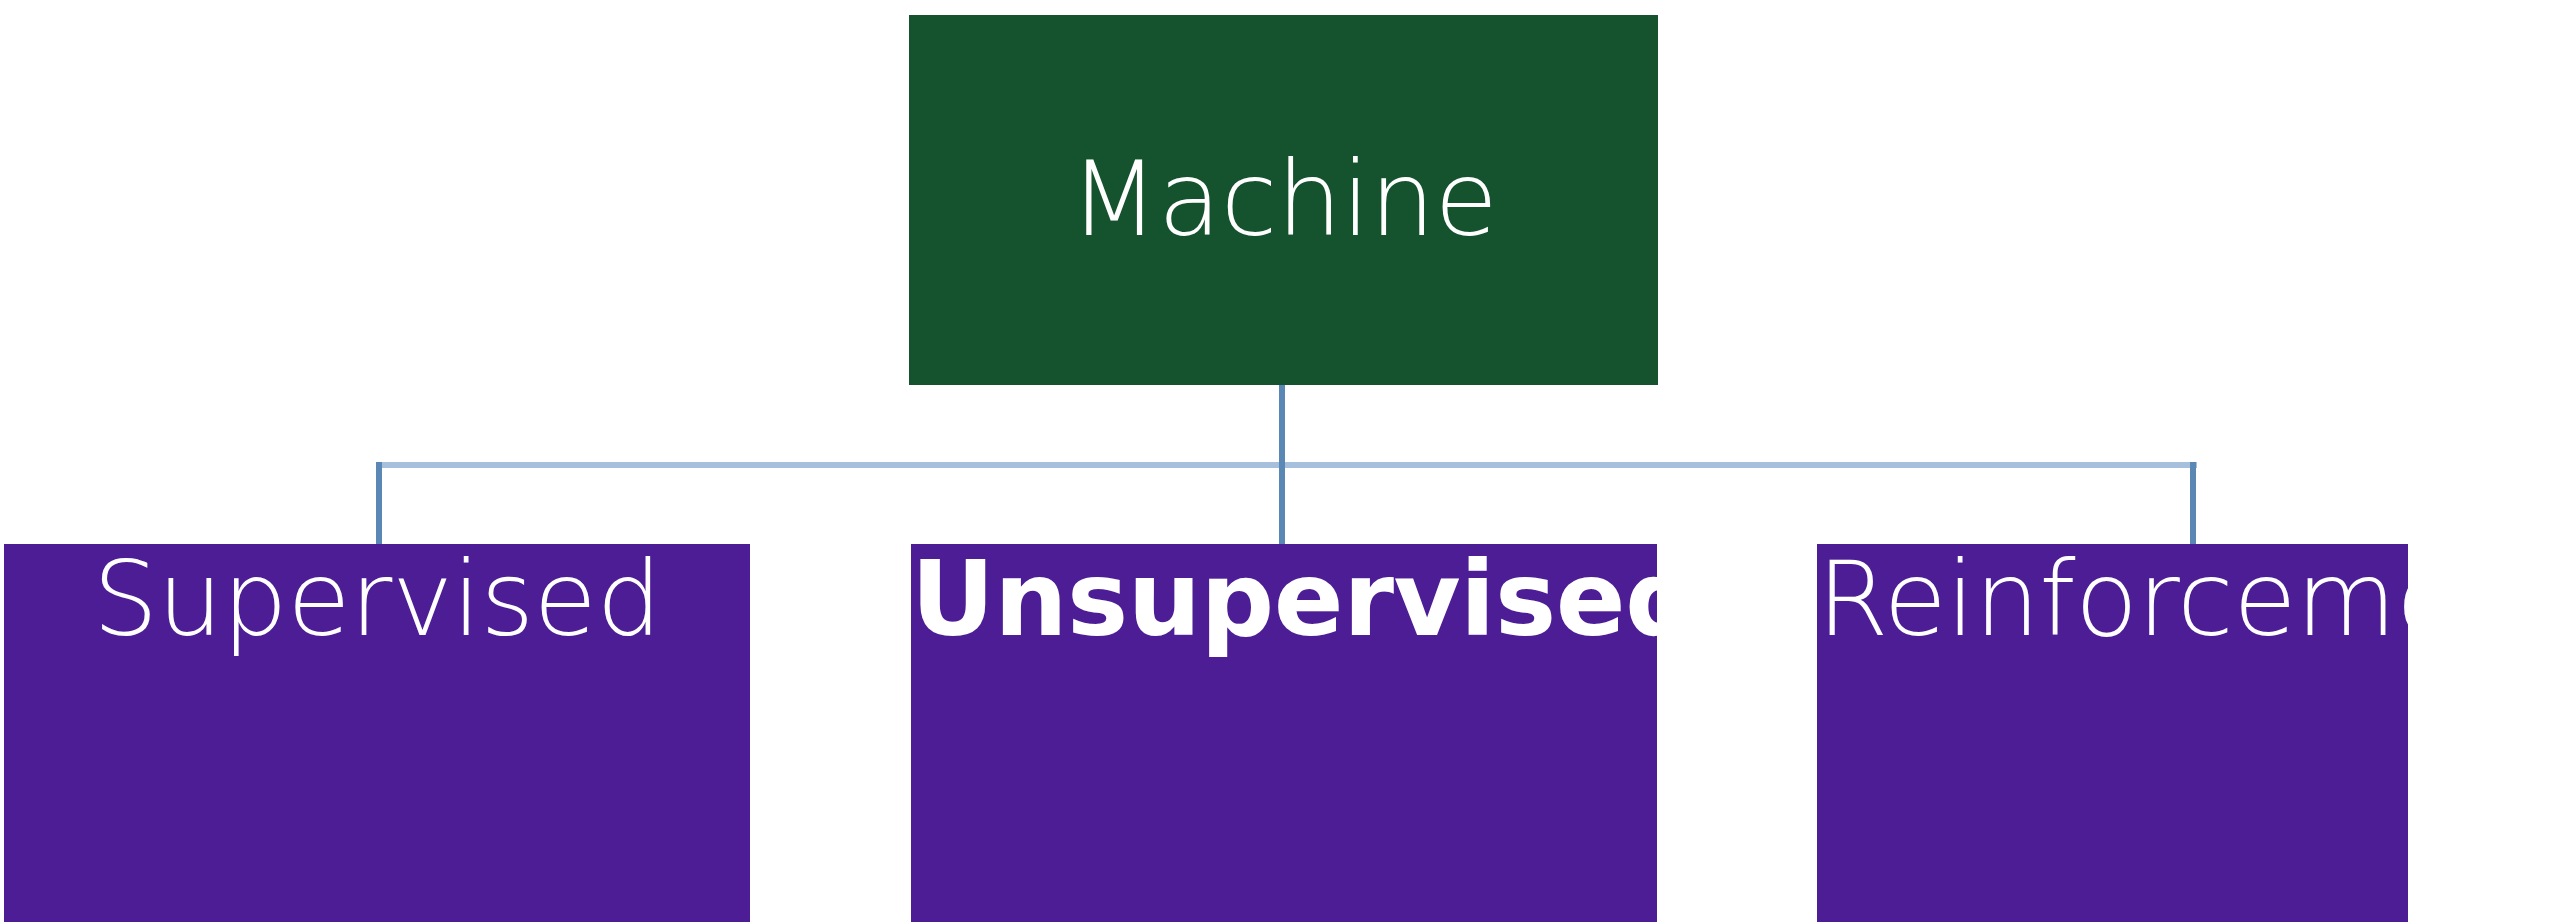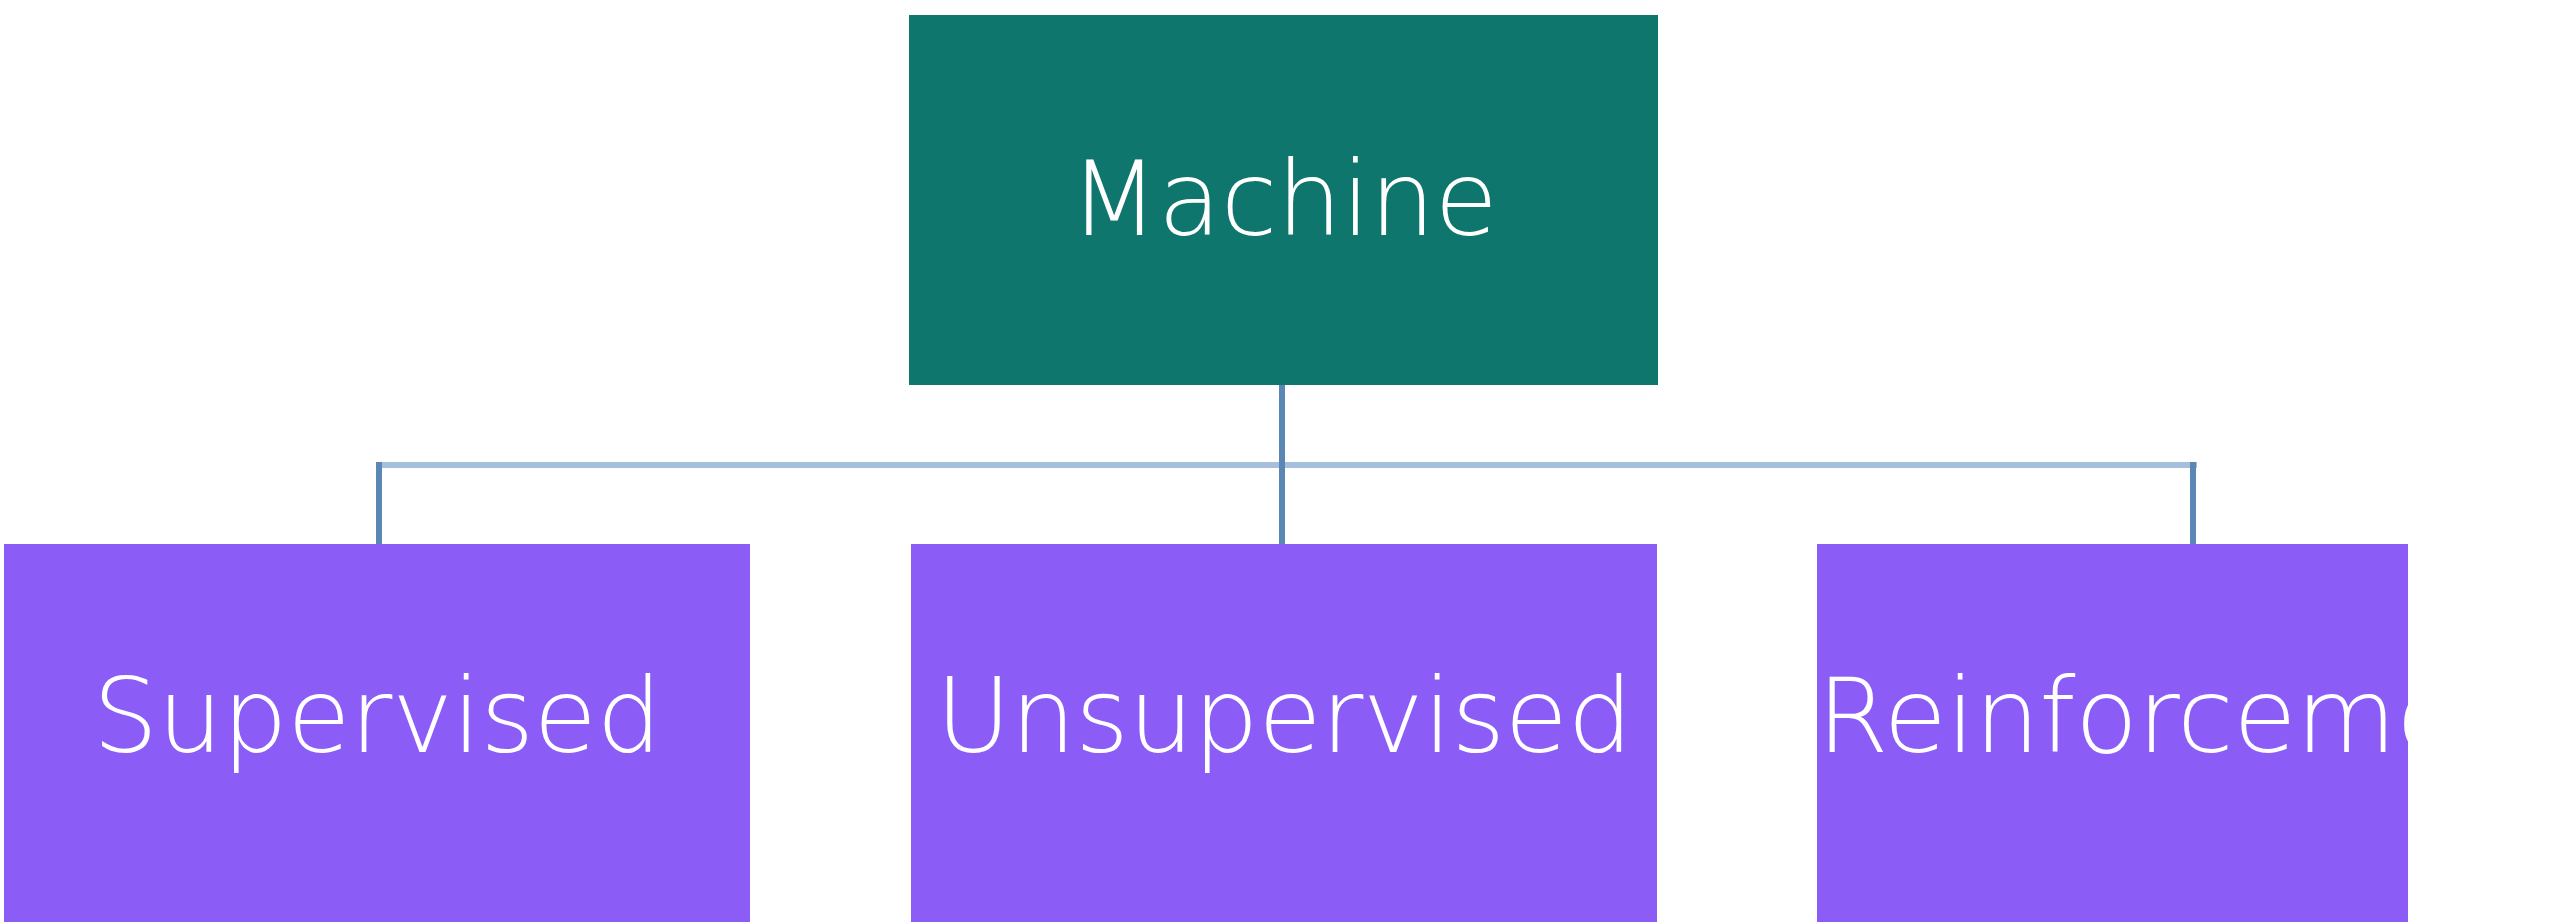--- a/index.html
+++ b/index.html
@@ -30,45 +30,44 @@
     letter-spacing: -0.5px;
     font-weight: 300;
     -webkit-font-smoothing: antialiased;
   }
 
   .node-root {
     left: 909px;
     top: 15px;
     width: 749px;
     height: 370px;
-    background: #0f766e;
+    background: #14532d;
     font-size: 103px;
     padding: 0 18px;
   }
   .node-root .node-label {
     display: block;
     width: 100%;
   }
 
   .node-child {
-    background: #8b5cf6;
+    background: #4c1d95;
     top: 544px;
     height: 379px;
     font-size: 103px;
     align-items: flex-start;
-    padding-top: 117px;
   }
   .node-child .node-label {
     display: block;
     width: 100%;
     white-space: nowrap;
   }
 
   .node-child-0 { left: 4px;    width: 746px; }
-  .node-child-1 { left: 911px;  width: 746px; }
+  .node-child-1 { left: 911px;  width: 746px; font-weight: bold; }
   .node-child-2 { left: 1817px; width: 591px; }
 
   
   .conn {
     position: absolute;
     background: #9DB9DA;
   }
   
   .conn-stem {
     left: 1279px;

